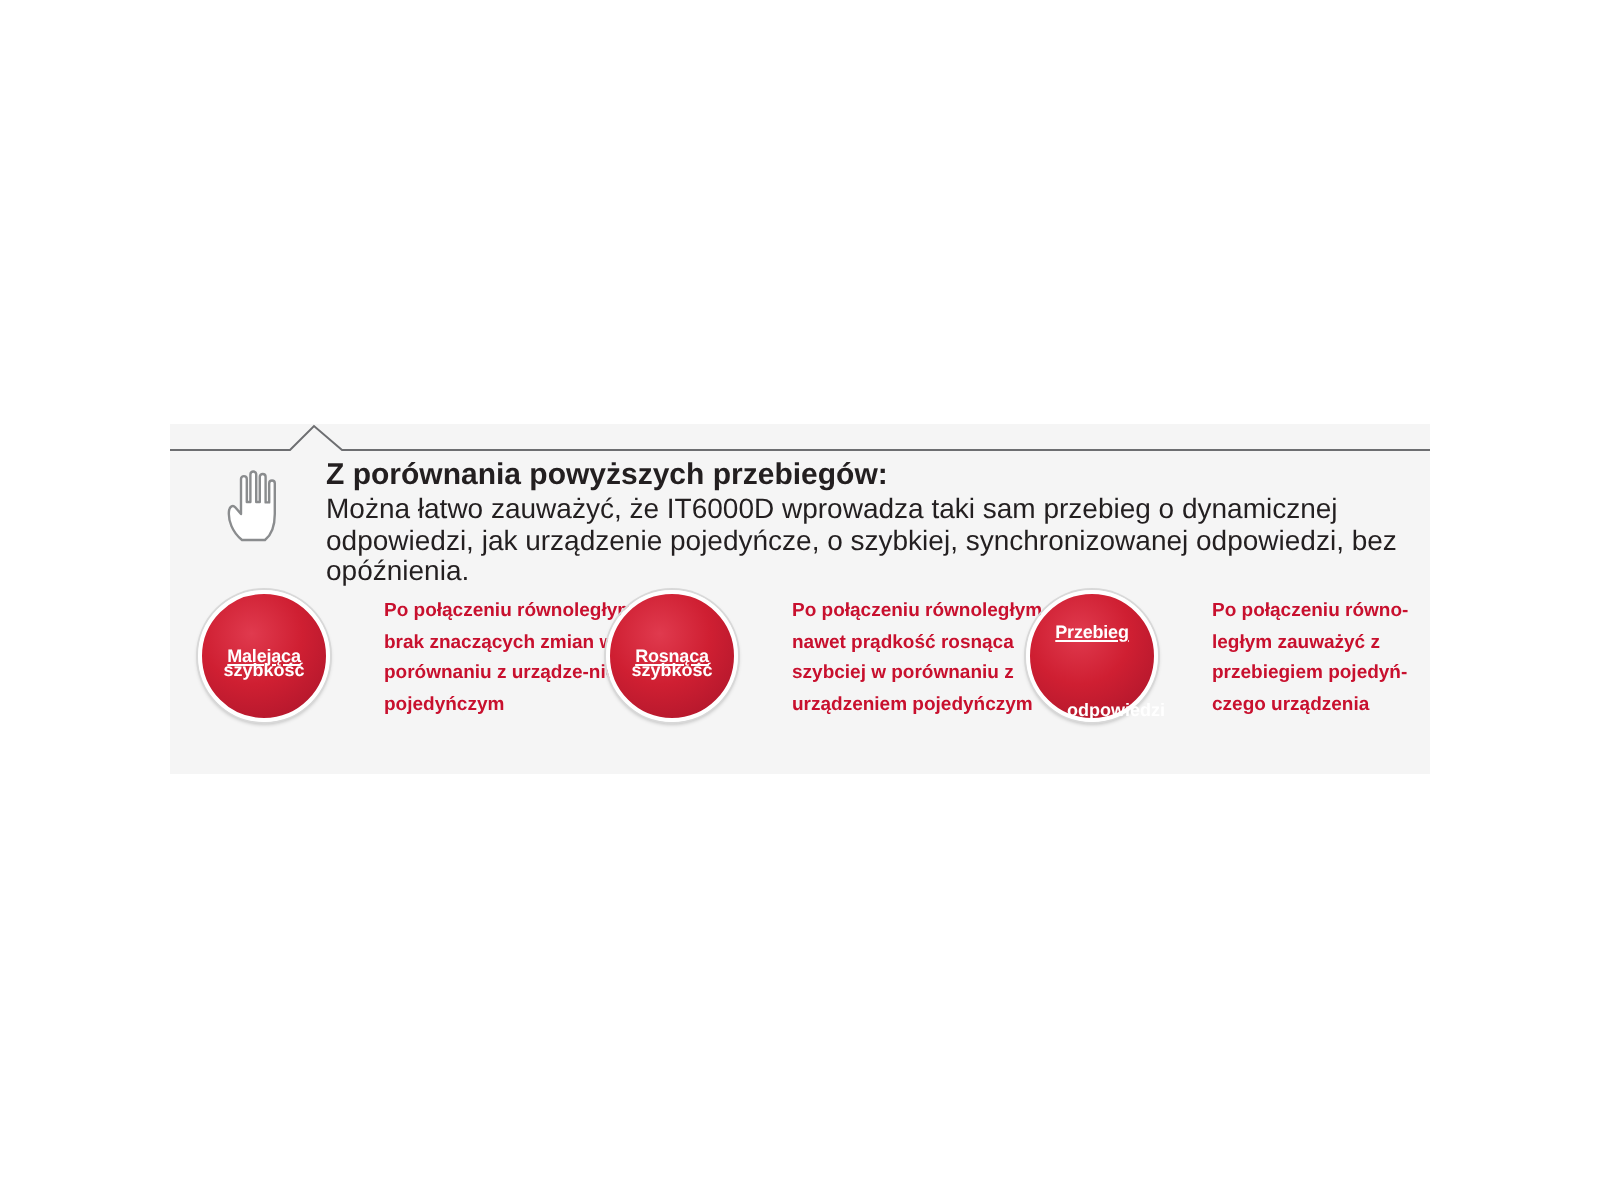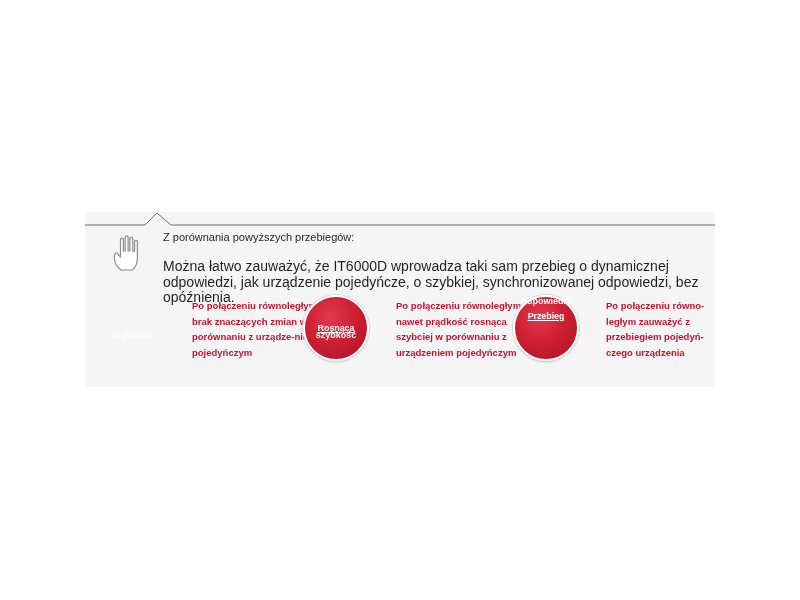--- a/index.html
+++ b/index.html
@@ -34,25 +34,25 @@
     height: 14px;
   }
 
   #header-block {
     position: absolute;
     left: 78px;
     top: 18px;
     width: 540px;
   }
   #header-title {
-    font-size: 11px;
-    font-weight: normal;
+    font-size: 15px;
+    font-weight: bold;
     color: #231f20;
     line-height: 15px;
-    margin-bottom: 14px;
+    margin-bottom: 2px;
   }
   #header-body {
     font-size: 14px;
     color: #231f20;
     line-height: 15.5px;
   }
 
   
   #hand-icon {
     position: absolute;
@@ -139,40 +139,43 @@
   </svg>
 
   <div id="header-block">
     <div id="header-title">Z porównania powyższych przebiegów:</div>
     <div id="header-body">Można łatwo zauważyć, że IT6000D wprowadza taki sam przebieg o dynamicznej odpowiedzi, jak urządzenie pojedyńcze, o szybkiej, synchronizowanej odpowiedzi, bez opóźnienia.</div>
   </div>
 
   <div id="badge-row">
 
     <div class="badge-group" id="group-0">
+      <div class="circle">
+        <span>Malejąca</span>
+      </div>
       <div class="circle-line2" style="position:absolute;left:0;top:5px;width:66px;height:66px;display:flex;align-items:center;justify-content:center;pointer-events:none;">
         <span style="display:block;font-size:9px;font-weight:bold;line-height:12px;color:#fff;text-align:center;margin-top:13px;">szybkość</span>
       </div>
       <div class="badge-text">Po połączeniu równoległym brak znaczących zmian w porównaniu z urządze-niem pojedyńczym</div>
     </div>
 
     <div class="badge-group" id="group-1">
       <div class="circle">
         <span>Rosnąca</span>
       </div>
       <div style="position:absolute;left:0;top:5px;width:66px;height:66px;display:flex;align-items:center;justify-content:center;pointer-events:none;">
         <span style="display:block;font-size:9px;font-weight:bold;line-height:12px;color:#fff;text-align:center;margin-top:13px;">szybkość</span>
       </div>
       <div class="badge-text">Po połączeniu równoległym nawet prądkość rosnąca szybciej w porównaniu z urządzeniem pojedyńczym</div>
     </div>
 
     <div class="badge-group" id="group-2">
       <div class="circle">
         <span style="margin-bottom:24px;">Przebieg</span>
       </div>
-      <div style="position:absolute;left:0;top:5px;width:66px;height:66px;display:flex;align-items:flex-start;justify-content:center;pointer-events:none;">
+      <div style="position:absolute;left:12px;top:5px;width:66px;height:66px;display:flex;align-items:flex-end;justify-content:center;pointer-events:none;">
         <span style="display:block;font-size:9px;font-weight:bold;line-height:12px;color:#fff;text-align:center;">odpowiedzi</span>
       </div>
       <div class="badge-text">Po połączeniu równo-ległym zauważyć z przebiegiem pojedyń-czego urządzenia</div>
     </div>
 
   </div>
 </div>
 
 </body></html>

